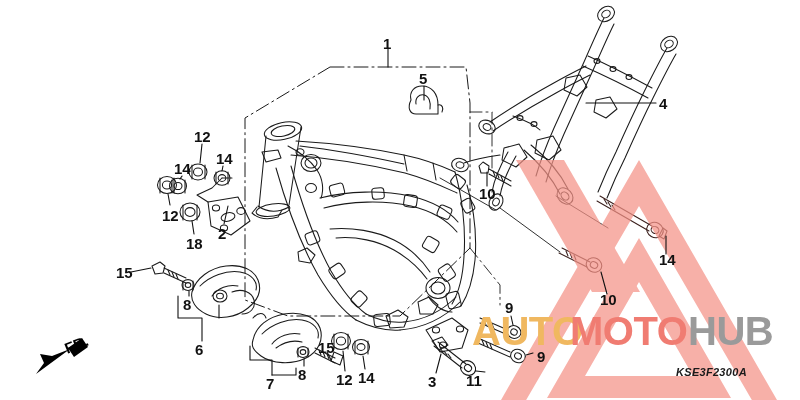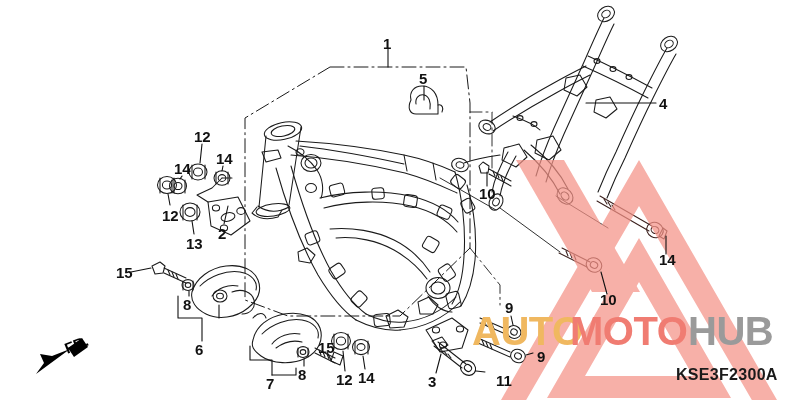--- a/index.html
+++ b/index.html
@@ -6,22 +6,22 @@
   body{width:800px;height:400px;overflow:hidden;
        font-family:"Liberation Sans","DejaVu Sans",sans-serif;}
   #stage{position:relative;width:800px;height:400px;background:#ffffff;}
   #stage svg.layer{position:absolute;left:0;top:0;width:800px;height:400px;}
   #art{z-index:2;}
   #marks{z-index:4;}
   #wm{z-index:3;}
   .lbl{position:absolute;z-index:5;font-weight:bold;color:#111;
        font-size:15px;line-height:15px;letter-spacing:0px;}
   .partno{position:absolute;z-index:6;left:676px;top:366px;
-          font-size:16px;font-weight:bold;color:#1a1a1a;letter-spacing:.3px;
-          font-family:"Liberation Sans","DejaVu Sans",sans-serif;}
+          font-size:11px;font-weight:bold;color:#1a1a1a;letter-spacing:.3px;
+          font-family:"Liberation Sans","DejaVu Sans",sans-serif;font-style:italic;}
   .frtxt{position:absolute;z-index:6;left:62px;top:341px;font-size:15px;
          font-weight:bold;color:#000;transform:rotate(-22deg);transform-origin:0 0;}
 </style>
 </head>
 <body>
 
 <div id="stage">
 
   <svg id="art" class="layer" viewBox="0 0 800 400">
     <g fill="none" stroke="#1a1a1a" stroke-width="1.05" stroke-linejoin="round" stroke-linecap="round">
@@ -397,32 +397,32 @@
     </g>
   </svg>
 
   <div class="lbl" style="left:383px;top:36px">1</div>
   <div class="lbl" style="left:419px;top:71px">5</div>
   <div class="lbl" style="left:659px;top:96px">4</div>
   <div class="lbl" style="left:194px;top:129px">12</div>
   <div class="lbl" style="left:216px;top:151px">14</div>
   <div class="lbl" style="left:174px;top:161px">14</div>
   <div class="lbl" style="left:162px;top:208px">12</div>
-  <div class="lbl" style="left:186px;top:236px">13</div>
+  <div class="lbl" style="left:186px;top:236px">18</div>
   <div class="lbl" style="left:218px;top:226px">2</div>
   <div class="lbl" style="left:116px;top:265px">15</div>
   <div class="lbl" style="left:183px;top:297px">8</div>
   <div class="lbl" style="left:195px;top:342px">6</div>
   <div class="lbl" style="left:266px;top:376px">7</div>
   <div class="lbl" style="left:298px;top:367px">8</div>
   <div class="lbl" style="left:318px;top:340px">15</div>
   <div class="lbl" style="left:336px;top:372px">12</div>
   <div class="lbl" style="left:358px;top:370px">14</div>
   <div class="lbl" style="left:428px;top:374px">3</div>
-  <div class="lbl" style="left:496px;top:373px">11</div>
+  <div class="lbl" style="left:466px;top:373px">11</div>
   <div class="lbl" style="left:505px;top:300px">9</div>
   <div class="lbl" style="left:537px;top:349px">9</div>
   <div class="lbl" style="left:479px;top:186px">10</div>
   <div class="lbl" style="left:659px;top:252px">14</div>
   <div class="lbl" style="left:600px;top:292px">10</div>
 
   <div class="frtxt">FR.</div>
 
   <div class="partno">KSE3F2300A</div>
 

